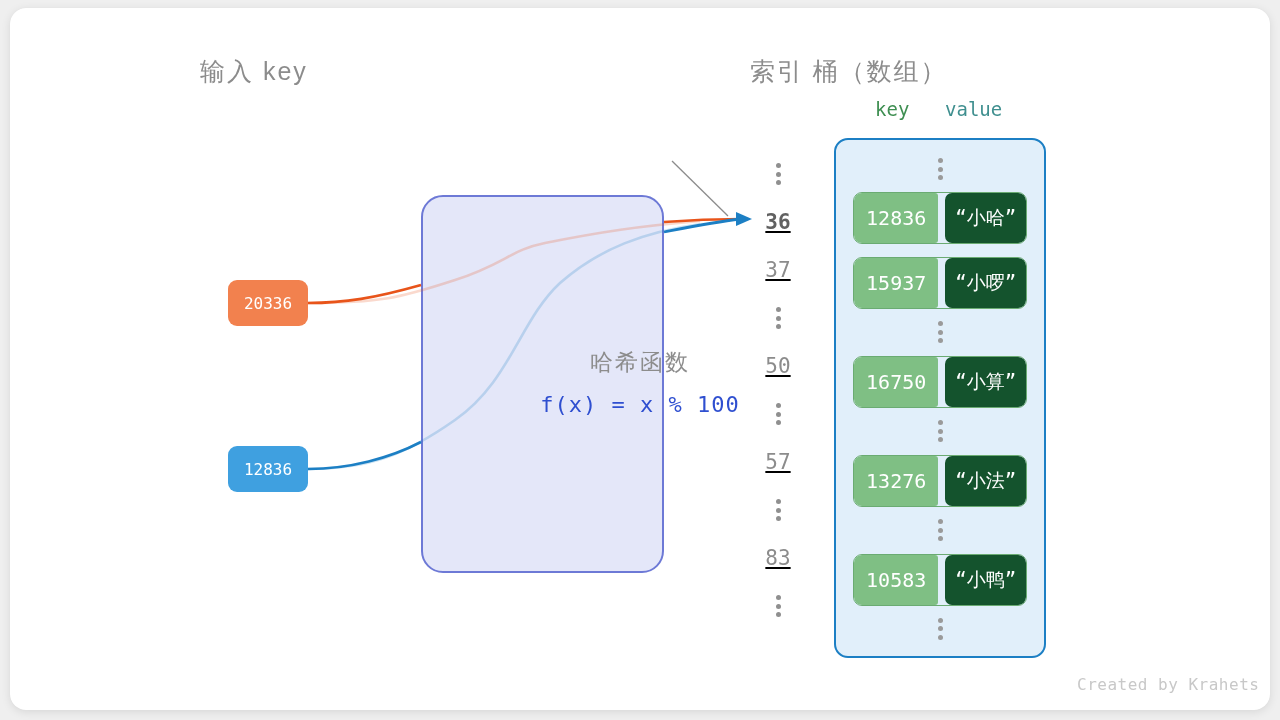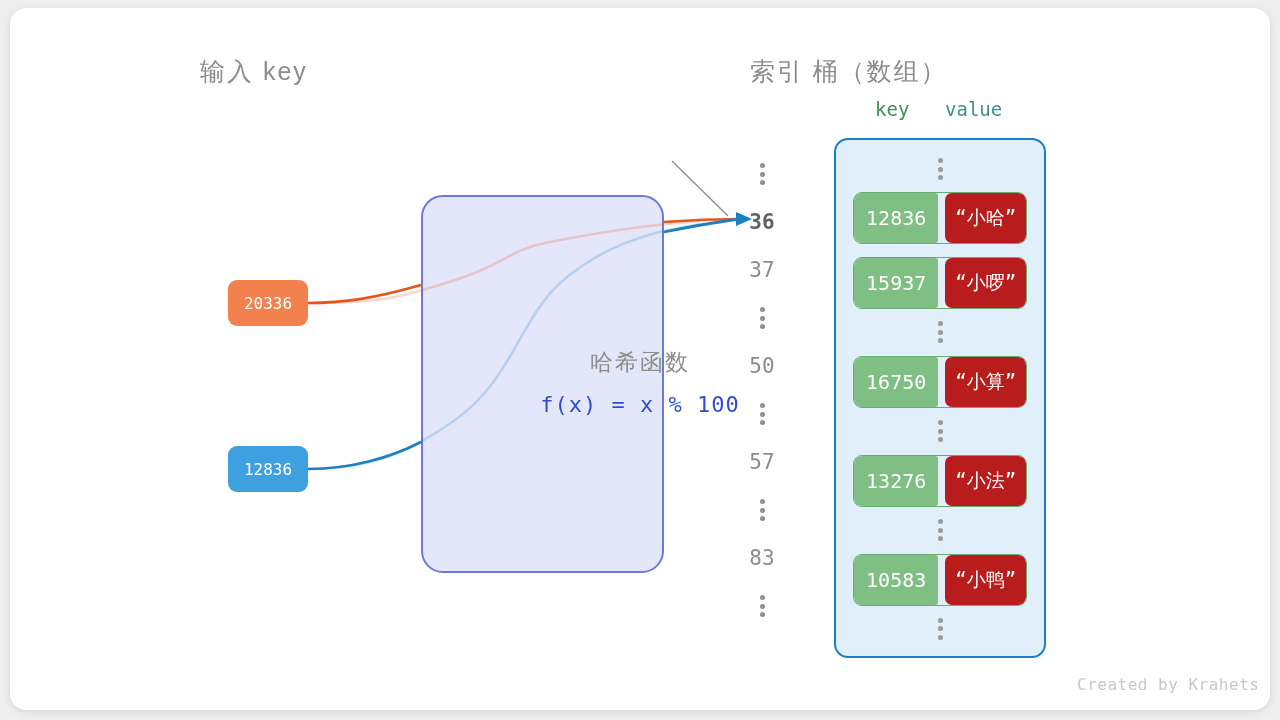--- a/index.html
+++ b/index.html
@@ -112,23 +112,24 @@
     font-size: 19px;
     font-weight: bold;
     color: #2b2b2b;
     letter-spacing: 1px;
     box-sizing: border-box;
   }
 
   
   #index-col {
     position: absolute;
-    left: 736px;
+    left: 752px;
     top: 150px;
     width: 52px;
+    text-decoration: underline;
   }
   .idx-row {
     height: 48px;
     display: flex;
     align-items: center;
     justify-content: center;
     position: relative;
   }
   .idx-num {
     font-family: "DejaVu Sans Mono", monospace;
@@ -189,21 +190,21 @@
     box-sizing: border-box;
   }
   .entry .k {
     width: 89px;
     background: #7fbf84;
     font-size: 20px;
     border-radius: 7px 3px 3px 7px;
   }
   .entry .v {
     width: 85px;
-    background: #b91c1c;
+    background: #14532d;
     font-size: 19px;
     border-radius: 7px;
     margin-left: 7px;
   }
 
   
   #wires {
     position: absolute;
     left: 0; top: 0;
     width: 1280px; height: 720px;

